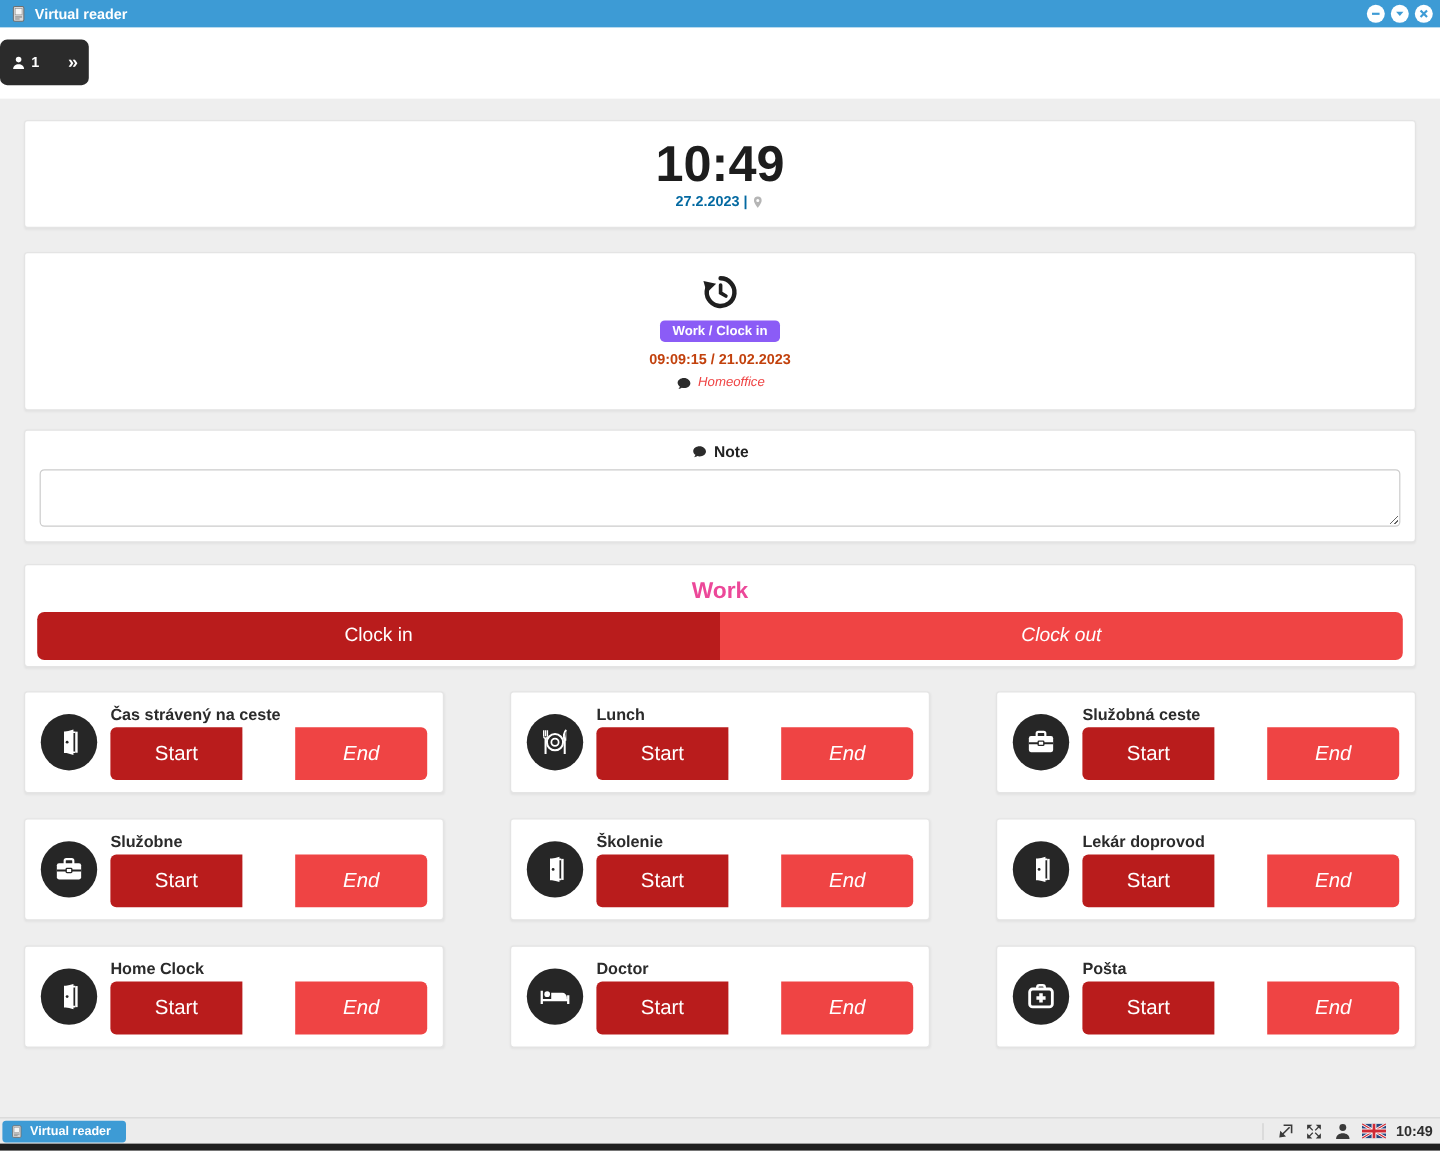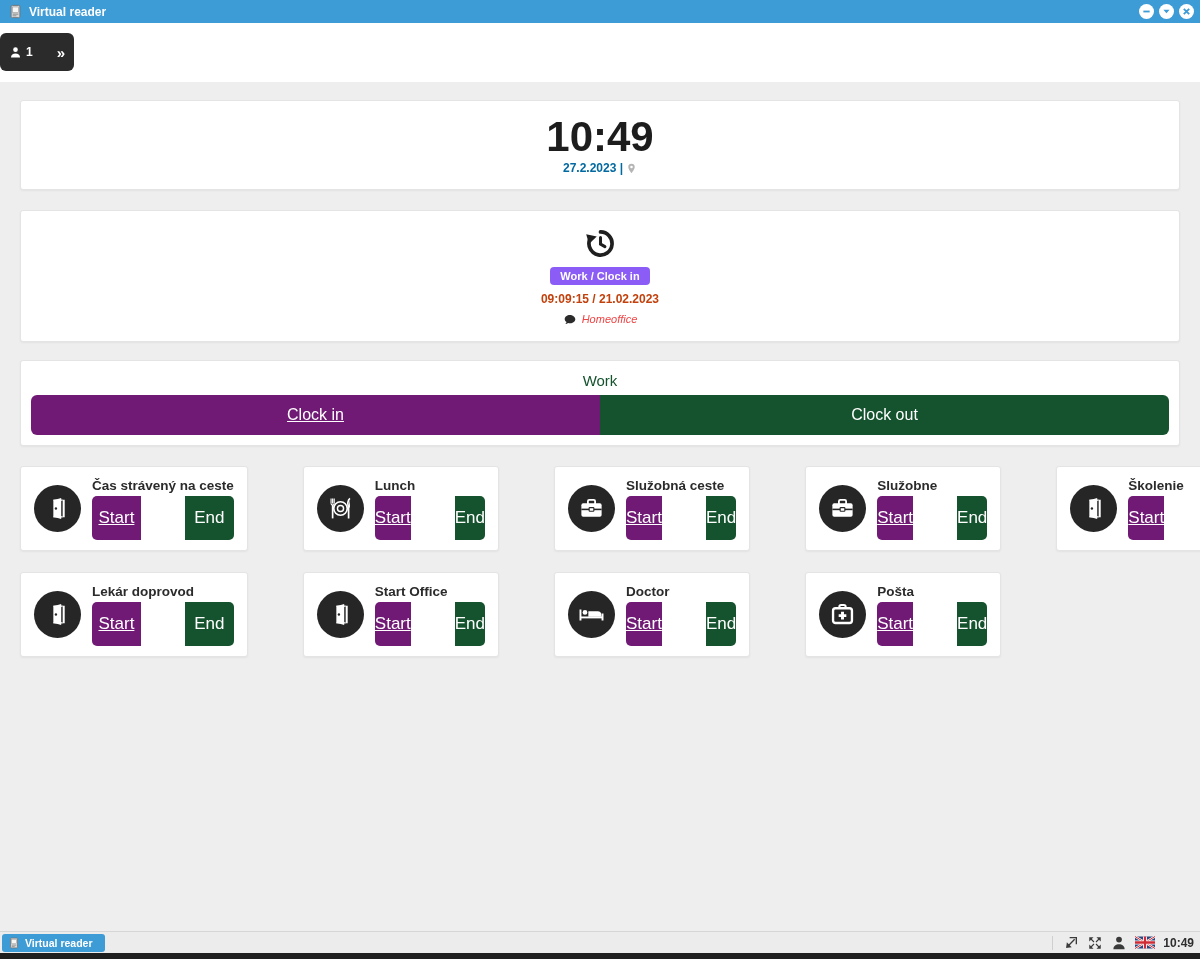--- a/index.html
+++ b/index.html
@@ -57,31 +57,31 @@
   .note-label { display:flex; align-items:center; justify-content:center; gap:5px;
     font-size:13px; font-weight:bold; color:#222; margin-bottom:7px; }
   .note-label svg { width:14px; height:13px; color:#2b2b2b; }
   .note-card textarea {
     width:100%; height:48px; resize:both; border:1px solid #ccc; border-radius:4px;
     font-family:"Liberation Sans","DejaVu Sans",sans-serif; font-size:13px; padding:5px 8px;
     outline:none;
   }
   
   .work-card { height:86px; margin-top:18px; padding:11px 10px 0 10px; }
-  .work-label { text-align:center; font-size:15px; font-weight:normal; color:#14532d; margin-bottom:6px; }
+  .work-label { text-align:center; font-size:19px; font-weight:bold; color:#ec4899; margin-bottom:6px; }
   .work-buttons { display:flex; }
   .btn { color:#fff; text-align:center; cursor:pointer; display:flex; align-items:center; justify-content:center; }
-  .btn-green { background:#701a75;text-decoration:underline; }
-  .btn-red { background:#14532d; }
+  .btn-green { background:#b91c1c; }
+  .btn-red { background:#ef4444;font-style:italic; }
   .work-buttons .btn { width:50%; height:40px; font-size:16px; }
   .work-buttons .btn-green { border-radius:6px 0 0 6px; }
   .work-buttons .btn-red { border-radius:0 6px 6px 0; }
   
   .activities-grid {
-    margin-top:20px; display:grid; grid-template-columns:repeat(5,1fr);
+    margin-top:20px; display:grid; grid-template-columns:repeat(3,1fr);
     column-gap:55px; row-gap:21px;
   }
   .activity-card { height:85px; display:flex; align-items:center; padding:8px 13px; }
   .act-circle {
     width:47px; height:47px; border-radius:50%; background:#262626; flex:none;
     display:flex; align-items:center; justify-content:center; color:#fff;
   }
   .act-circle svg { width:27px; height:27px; }
   .act-body { flex:1; margin-left:11px; min-width:0; }
   .act-title { font-size:13.5px; font-weight:bold; color:#2b2b2b; margin-bottom:3px;
@@ -240,20 +240,29 @@
     <span class="event-badge">Work / Clock in</span>
     <span class="event-datetime">09:09:15 / 21.02.2023</span>
     <span class="event-note">
       <svg>
           <use href="#sym-comment"></use>
         </svg>
       <span>Homeoffice</span>
     </span>
   </div>
 
+  <div class="card note-card">
+    <div class="note-label">
+      <svg>
+          <use href="#sym-comment"></use>
+        </svg>
+      <span>Note</span>
+    </div>
+    <textarea style=""></textarea>
+  </div>
 
   <div class="card work-card">
     <div class="work-label">Work</div>
     <div class="work-buttons">
       <div class="btn btn-green">Clock in</div>
       <div class="btn btn-red">Clock out</div>
     </div>
   </div>
 
   <div class="activities-grid">
@@ -341,21 +350,21 @@
       </div>
     </div>
   </div>
       <div class="card activity-card">
     <div class="act-circle">
           <svg>
             <use href="#sym-door-open"></use>
           </svg>
         </div>
     <div class="act-body">
-      <div class="act-title">Start Office</div>
+      <div class="act-title">Home Clock</div>
       <div class="act-buttons">
         <div class="btn btn-green">Start</div>
         <div class="btn btn-red">End</div>
       </div>
     </div>
   </div>
       <div class="card activity-card">
     <div class="act-circle">
           <svg>
             <use href="#sym-bed"></use>

